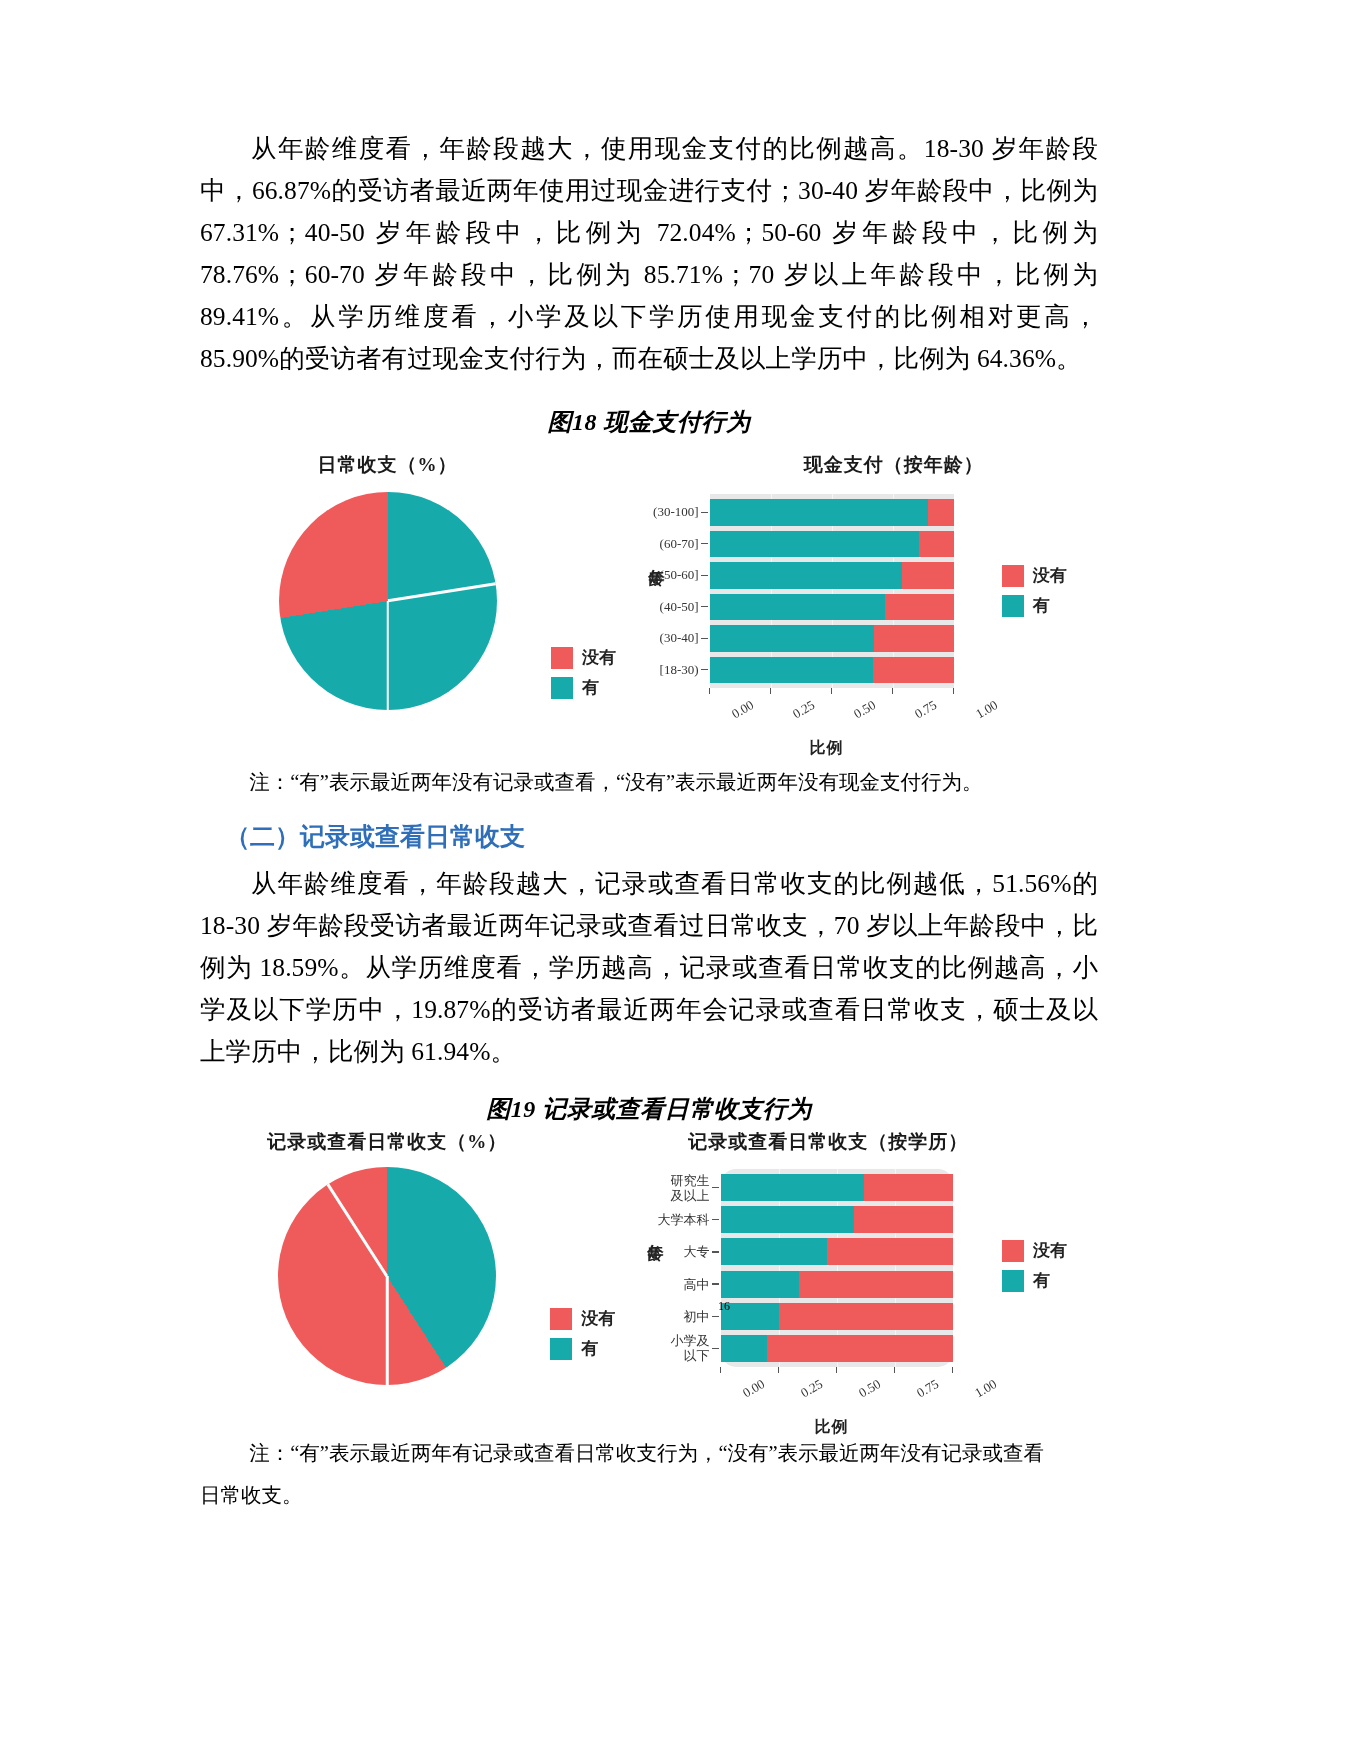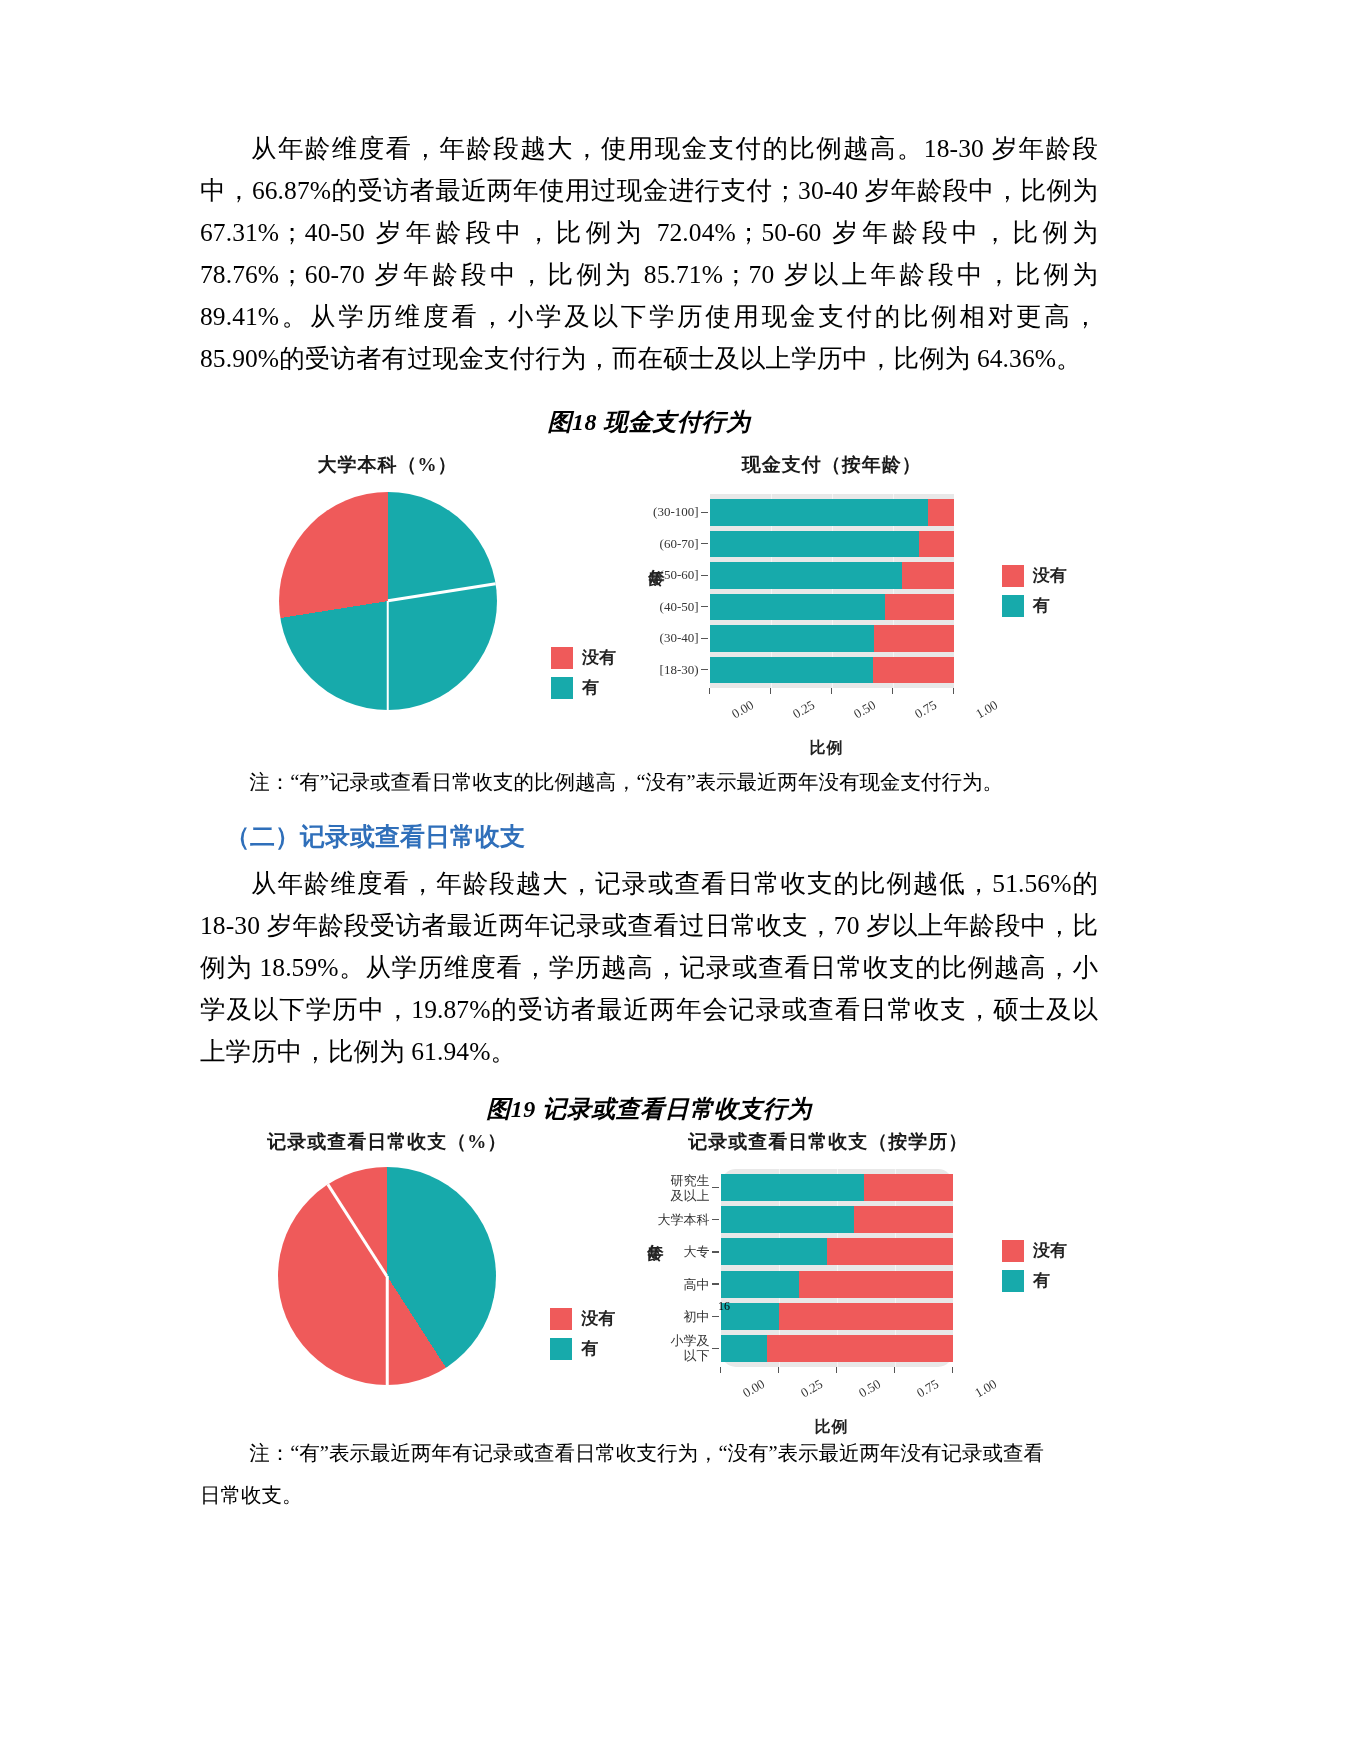--- a/index.html
+++ b/index.html
@@ -191,21 +191,21 @@
   <div class="content">
 
     <p class="para">从年龄维度看，年龄段越大，使用现金支付的比例越高。18-30 岁年龄段中，66.87%的受访者最近两年使用过现金进行支付；30-40 岁年龄段中，比例为 67.31%；40-50 岁年龄段中，比例为 72.04%；50-60 岁年龄段中，比例为 78.76%；60-70 岁年龄段中，比例为 85.71%；70 岁以上年龄段中，比例为 89.41%。从学历维度看，小学及以下学历使用现金支付的比例相对更高，85.90%的受访者有过现金支付行为，而在硕士及以上学历中，比例为 64.36%。</p>
 
     <div class="figcap">图18 现金支付行为</div>
 
     <div class="figure" style="height:310px;">
       <div class="fig-row">
 
         <div class="pie-panel" style="width:340px;padding-left:24px;">
-          <div class="panel-title" style="margin-top:6px;">大学本科（%）</div>
+          <div class="panel-title" style="margin-top:6px;">日常收支（%）</div>
           <div class="pie-wrap" style="margin-top:14px;display:flex;justify-content:center;">
             <div class="pie" id="pie18" style="width: 218px; height: 218px; background: conic-gradient(rgb(23, 170, 171) 0deg, rgb(23, 170, 171) 261deg, rgb(239, 90, 90) 261deg, rgb(239, 90, 90) 360deg); box-shadow: rgba(255, 255, 255, 0) 0px 0px 0px 1px inset;">
                 <div style="position: absolute; left: 50%; top: 50%; width: 2.5px; height: 50%; background: rgb(255, 255, 255); transform-origin: center top; transform: translateX(-50%) rotate(261deg);"></div>
                 <div style="position: absolute; left: 50%; top: 50%; width: 2.5px; height: 50%; background: rgb(255, 255, 255); transform-origin: center top; transform: translateX(-50%) rotate(360deg);"></div>
               </div>
           </div>
         </div>
 
         <div style="width:90px;padding-top:200px;">
           <div class="legend">
@@ -214,21 +214,21 @@
               <span class="legend-label">没有</span>
             </div>
             <div class="legend-row">
               <span class="swatch" style="background:#17aaab;"></span>
               <span class="legend-label">有</span>
             </div>
           </div>
         </div>
 
         <div class="bar-panel" style="width:360px;position:relative;">
-          <div class="panel-title" style="margin-top:6px;margin-left:42px;">现金支付（按年龄）</div>
+          <div class="panel-title" style="margin-top:6px;margin-left:42px;text-align:right;">现金支付（按年龄）</div>
 
           <div style="position:relative;margin-top:16px;margin-left:72px;">
             <div class="axis-title-y" style="left:-64px;top:62px;">年龄</div>
             <div class="bar-plot" id="bars18" style="width:244px;height:194px;">
                 <div class="gridline" style="left: 25%;"></div>
                 <div class="gridline" style="left: 50%;"></div>
                 <div class="gridline" style="left: 75%;"></div>
                 <div class="bar-row" style="position: absolute; left: 0px; right: 0px; top: 5px; height: 26.5px;">
                   <div class="seg" style="width: 89.41%; background: rgb(23, 170, 171);"></div>
                   <div class="seg" style="width: 10.59%; background: rgb(239, 90, 90);"></div>
@@ -289,21 +289,21 @@
             <div class="legend-row">
               <span class="swatch" style="background:#17aaab;"></span>
               <span class="legend-label">有</span>
             </div>
           </div>
         </div>
 
       </div>
     </div>
 
-    <p class="note">注：“有”记录或查看日常收支的比例越高，“没有”表示最近两年没有现金支付行为。</p>
+    <p class="note">注：“有”表示最近两年没有记录或查看，“没有”表示最近两年没有现金支付行为。</p>
 
     <div class="sec-head">（二）记录或查看日常收支</div>
 
     <p class="para">从年龄维度看，年龄段越大，记录或查看日常收支的比例越低，51.56%的 18-30 岁年龄段受访者最近两年记录或查看过日常收支，70 岁以上年龄段中，比例为 18.59%。从学历维度看，学历越高，记录或查看日常收支的比例越高，小学及以下学历中，19.87%的受访者最近两年会记录或查看日常收支，硕士及以上学历中，比例为 61.94%。</p>
 
     <div class="figcap" style="margin-top:20px;margin-bottom:2px;">图19 记录或查看日常收支行为</div>
 
     <div class="figure" style="height:300px;">
       <div class="fig-row">
 

